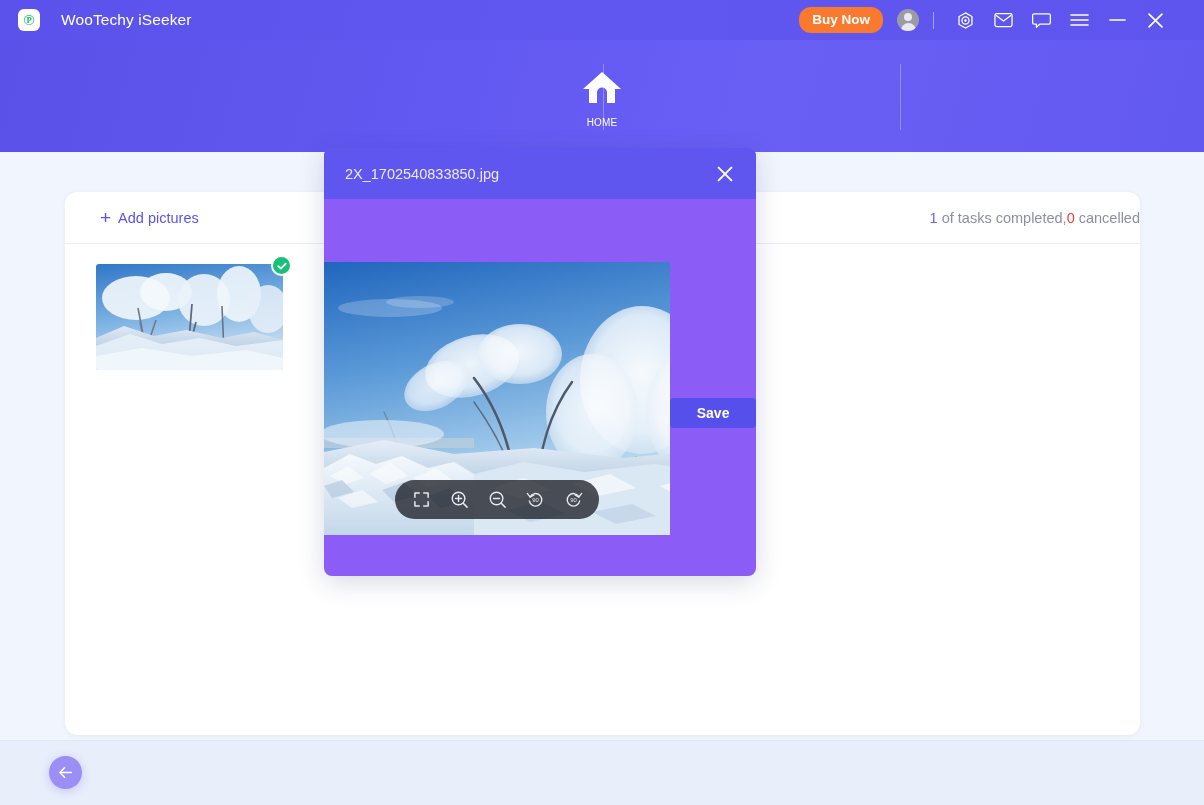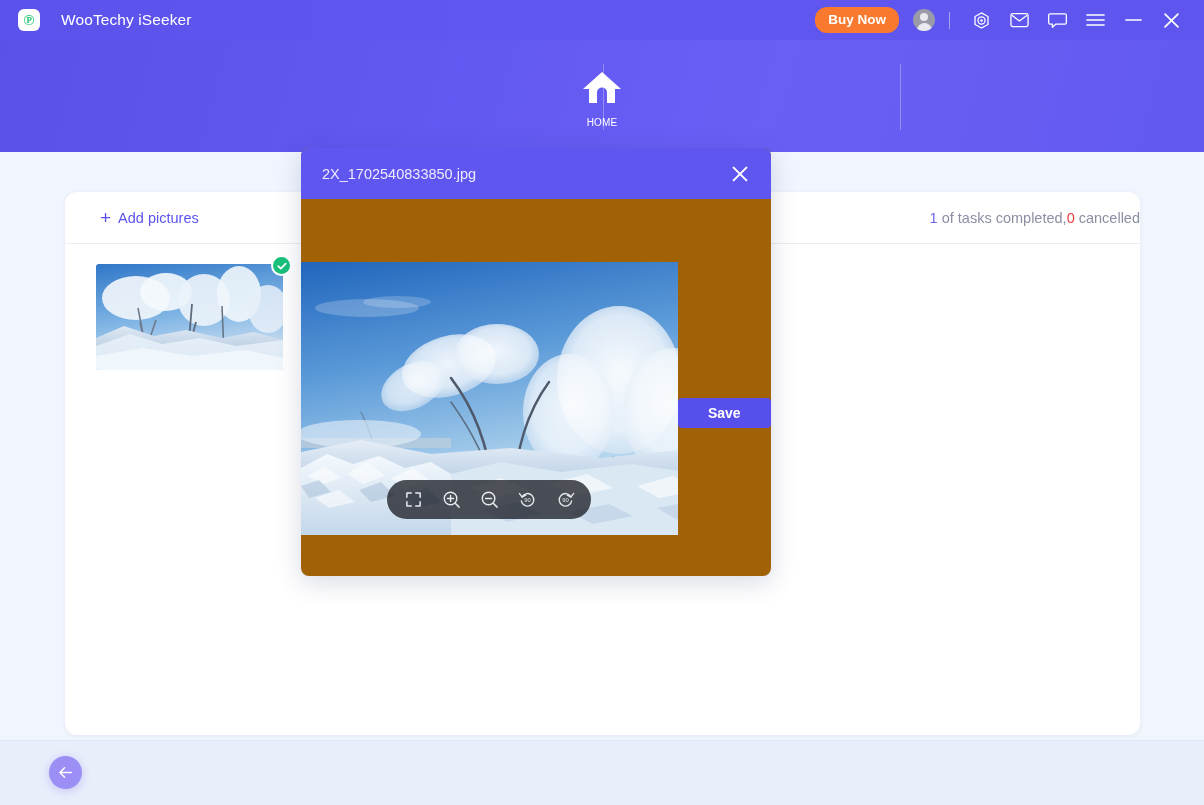--- a/index.html
+++ b/index.html
@@ -32,21 +32,21 @@
   .logo-glyph {
     font-size: 15px; font-weight: bold; color: #15c26b;
     line-height: 1; font-family: "Liberation Serif", serif;
   }
   .app-title {
     margin-left: 21px; color: #ffffff;
     font-size: 15.5px; letter-spacing: .1px;
   }
   .tb-right {
     margin-left: auto; display: flex; align-items: center;
-    height: 40px; padding-right: 14px;
+    height: 40px; padding-right: 30px;
   }
   .buy-now {
     background: #f97a2e; color: #fff;
     font-size: 13.5px; font-weight: bold;
     border: none; border-radius: 12px;
     padding: 5px 13px 6px; cursor: pointer;
     margin-right: 14px; line-height: 1.15;
   }
   .avatar {
     width: 22px; height: 22px; border-radius: 50%;
@@ -166,23 +166,23 @@
   .back-btn {
     position: absolute; left: 49px; top: 15px;
     width: 33px; height: 33px; border-radius: 50%;
     background: #9b8ef5; border: none; cursor: pointer;
     display: flex; align-items: center; justify-content: center;
     box-shadow: 0 2px 10px rgba(120,105,235,.32);
   }
 
   
   .modal {
-    position: absolute; left: 301px; top: 148px;
-    width: 470px; height: 428px;
-    background: #a16207; border-radius: 8px;
+    position: absolute; left: 324px; top: 148px;
+    width: 432px; height: 428px;
+    background: #8b5cf6; border-radius: 8px;
     box-shadow: 0 6px 26px rgba(40,50,110,.18);
     overflow: hidden; z-index: 50;
   }
   .modal-head {
     height: 51px; background: #5f56ef;
     display: flex; align-items: center;
     padding: 0 18px 0 21px;
   }
   .modal-title { color: #eceaff; font-size: 14.5px; }
   .modal-close {

